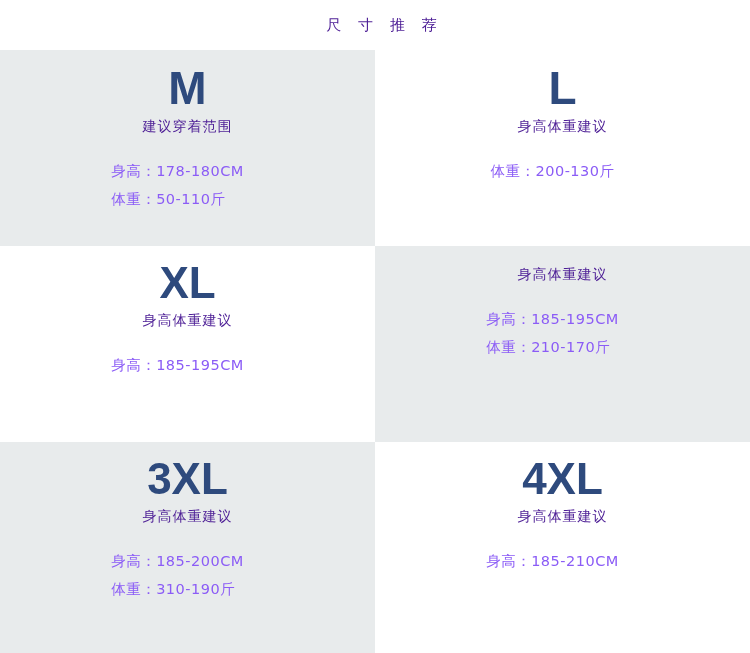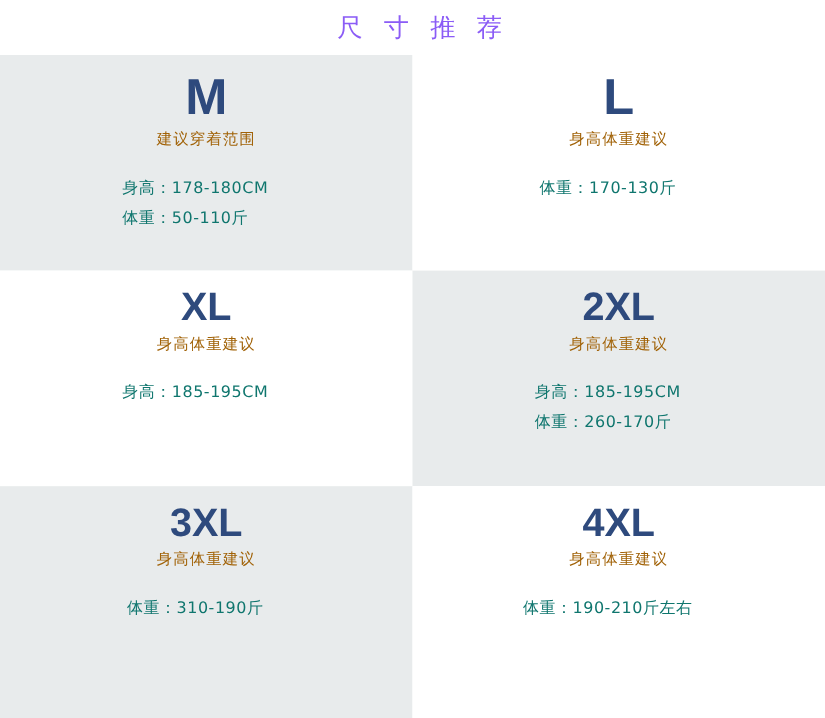--- a/index.html
+++ b/index.html
@@ -20,23 +20,23 @@
     background: #ffffff;
   }
   .title-bar {
     height: 50px;
     display: flex;
     align-items: center;
     justify-content: center;
     background: #ffffff;
   }
   .title-text {
-    font-size: 23px;
+    font-size: 15px;
     letter-spacing: 6px;
-    color: #8b5cf6;
+    color: #4c1d95;
     font-family: "DejaVu Sans", sans-serif;
     font-weight: 400;
     margin-left: 19px;
   }
   .grid {
     display: grid;
     grid-template-columns: 375px 375px;
     grid-template-rows: 196px 196px 211px;
   }
   .cell {
@@ -54,37 +54,37 @@
   .size-label {
     font-size: 46px;
     font-weight: bold;
     color: #2e4a7d;
     line-height: 1.05;
     letter-spacing: 0px;
     font-family: "Liberation Sans", sans-serif;
   }
   .cell.r2 .size-label,
   .cell.r3 .size-label {
-    font-size: 36px;
+    font-size: 44px;
   }
   .sub-label {
     margin-top: 6px;
     font-size: 14px;
-    color: #a16207;
+    color: #4c1d95;
     font-family: "DejaVu Sans", sans-serif;
     letter-spacing: 1px;
   }
   .detail-block {
     margin-top: 22px;
     text-align: left;
     font-family: "DejaVu Sans", sans-serif;
   }
   .detail-line {
     font-size: 14.5px;
-    color: #0f766e;
+    color: #8b5cf6;
     line-height: 1.9;
     letter-spacing: 0.5px;
     white-space: nowrap;
   }
   .nudge-left-sm { transform: translateX(-10px); }
 </style>
 </head>
 <body>
 
 <div class="page">
@@ -101,51 +101,51 @@
       <div class="detail-block nudge-left-sm">
         <div class="detail-line">身高：178-180CM</div>
         <div class="detail-line">体重：50-110斤</div>
       </div>
     </div>
 
     <div class="cell r1">
       <div class="size-label">L</div>
       <div class="sub-label">身高体重建议</div>
       <div class="detail-block nudge-left-sm">
-        <div class="detail-line">体重：170-130斤</div>
+        <div class="detail-line">体重：200-130斤</div>
       </div>
     </div>
 
     <div class="cell r2">
       <div class="size-label">XL</div>
       <div class="sub-label">身高体重建议</div>
       <div class="detail-block nudge-left-sm">
         <div class="detail-line">身高：185-195CM</div>
       </div>
     </div>
 
     <div class="cell r2 shaded">
-      <div class="size-label">2XL</div>
       <div class="sub-label">身高体重建议</div>
       <div class="detail-block nudge-left-sm">
         <div class="detail-line">身高：185-195CM</div>
-        <div class="detail-line">体重：260-170斤</div>
+        <div class="detail-line">体重：210-170斤</div>
       </div>
     </div>
 
     <div class="cell r3 shaded">
       <div class="size-label">3XL</div>
       <div class="sub-label">身高体重建议</div>
       <div class="detail-block nudge-left-sm">
+        <div class="detail-line">身高：185-200CM</div>
         <div class="detail-line">体重：310-190斤</div>
       </div>
     </div>
 
     <div class="cell r3">
       <div class="size-label">4XL</div>
       <div class="sub-label">身高体重建议</div>
       <div class="detail-block nudge-left-sm">
-        <div class="detail-line">体重：190-210斤左右</div>
+        <div class="detail-line">身高：185-210CM</div>
       </div>
     </div>
 
   </div>
 </div>
 
 </body></html>

